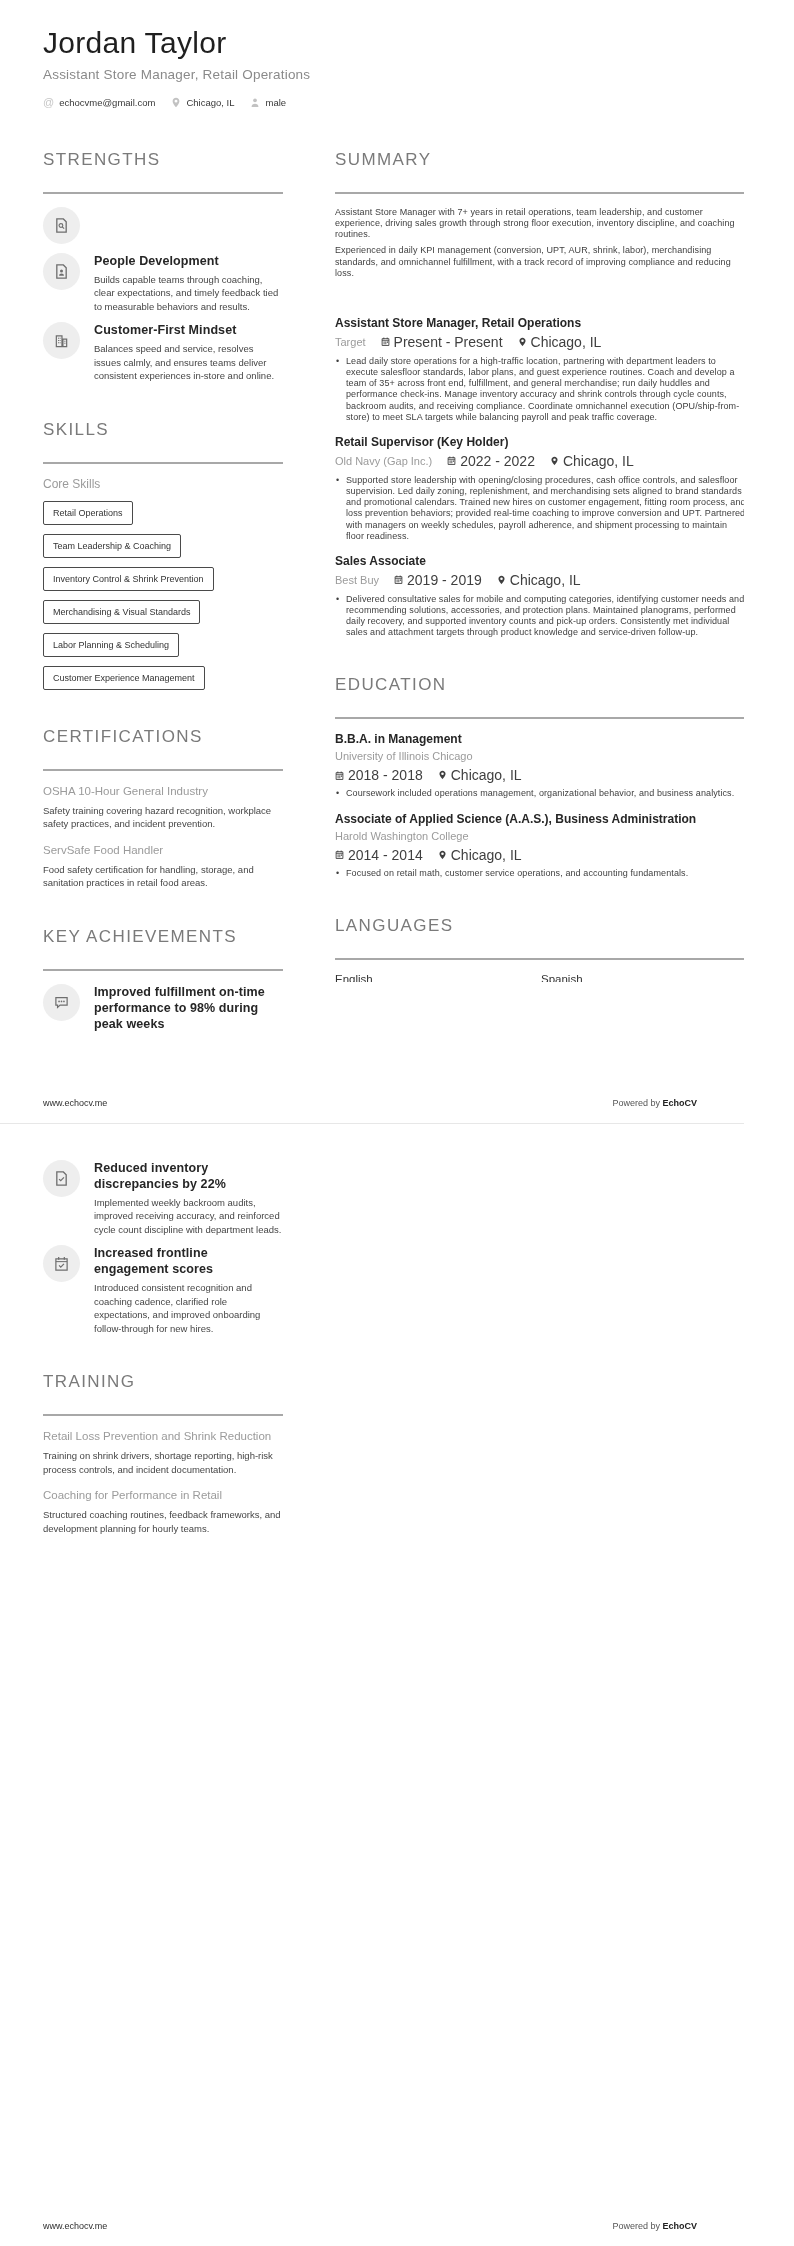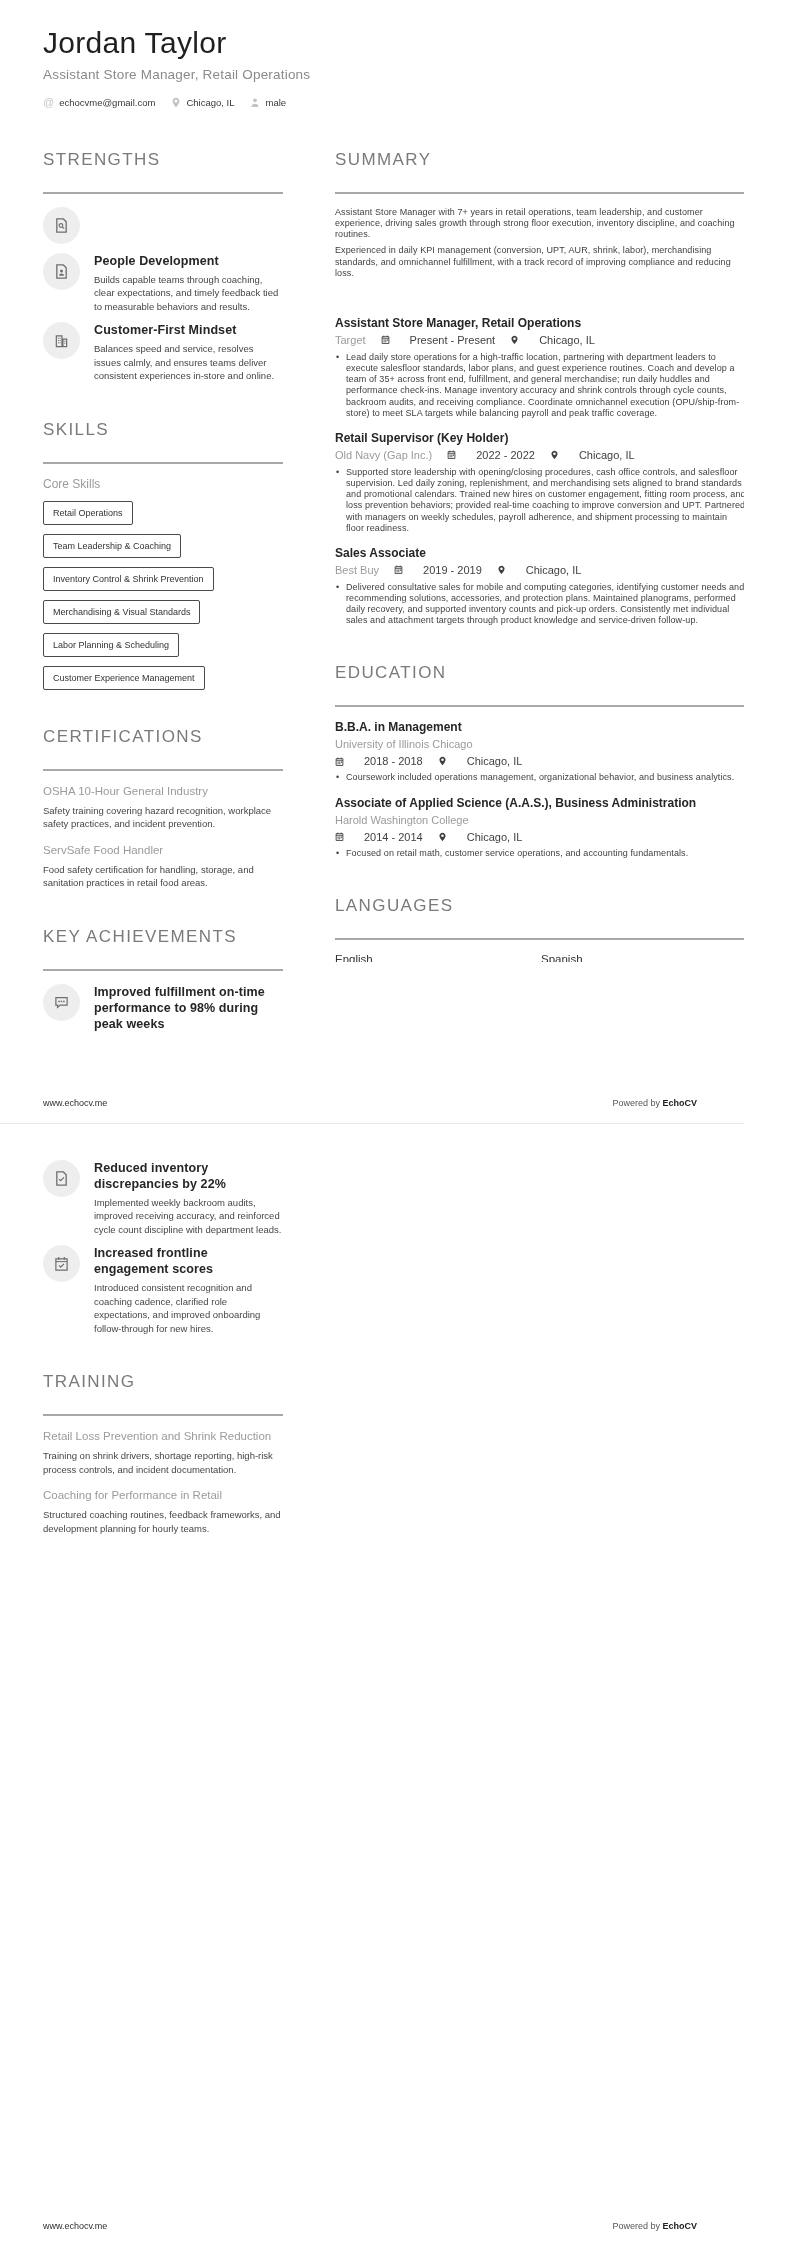--- a/index.html
+++ b/index.html
@@ -42,21 +42,21 @@
 
   .gray-title { font-size:11.5px; color:#9b9b9b; line-height:1.3; margin-bottom:5px; }
   .plain-desc { font-size:9.5px; line-height:1.42; color:#464646; margin-bottom:12px; }
 
   
   .summary p { font-size:9px; line-height:1.24; color:#3f3f3f; margin-bottom:5px; letter-spacing:.1px; }
   .job { margin-bottom:12px; }
   .job-title { font-size:12px; font-weight:600; color:#262626; margin-bottom:4px; }
   .meta { display:flex; align-items:center; gap:15px; margin-bottom:6px; }
   .meta-company { font-size:11px; color:#9b9b9b; }
-  .meta-chunk { display:flex; align-items:center; gap:20px; font-size:11px; color:#3f3f3f; }
+  .meta-chunk { display:flex; align-items:center; gap:4px; font-size:14px; color:#3f3f3f; }
   .m-ico { color:#3f3f3f; display:inline-flex; }
   .bullet { position:relative; padding-left:11px; font-size:9px; line-height:1.24; color:#3f3f3f; letter-spacing:.1px; }
   .bullet::before { content:"•"; position:absolute; left:1px; top:0; }
   .edu { margin-bottom:12px; }
   .edu .meta { margin-bottom:5px; }
   .lang-row { display:flex; height:9px; overflow:hidden; }
   .lang-item { width:50%; font-size:11.5px; color:#333; line-height:1.1; }
 
   
   .page-footer { position:absolute; left:43px; right:47px; bottom:15px;

